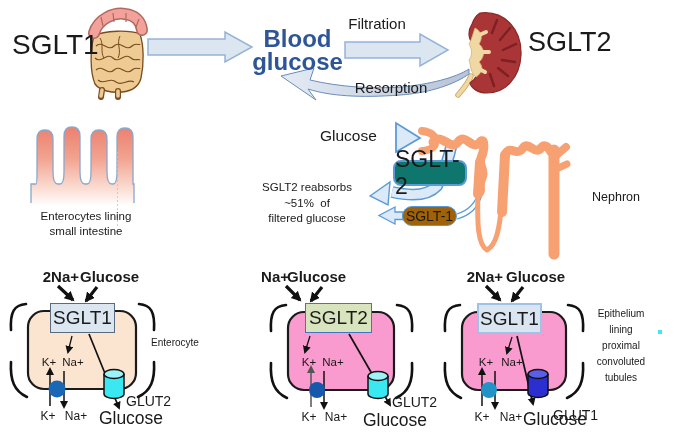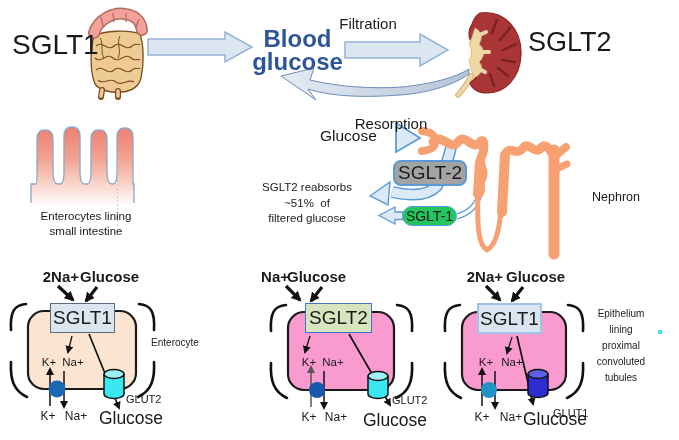--- a/index.html
+++ b/index.html
@@ -10,30 +10,30 @@
   .ctr{text-align:center;}
   .title-xl{font-size:28px;}
   .blood{font-size:24px;font-weight:bold;color:#2E5597;line-height:23px;}
   .flow{font-size:15px;}
   .sub{font-size:15px;}
   .cap{font-size:11.5px;line-height:15px;}
   .note{font-size:11.5px;line-height:15.5px;white-space:pre-wrap;text-align:center;}
   .midglu{font-size:15.5px;}
   .neph{font-size:12.5px;}
   .box{position:absolute;display:flex;align-items:center;justify-content:center;box-sizing:border-box;}
-  .box-mid{background:#a3a3a3;border:2px solid #5B9BD5;border-radius:8px;font-size:19px;text-align:center;}
-  .box-mid-sm{background:#22c55e;border:1.6px solid #5B9BD5;border-radius:10px;font-size:14px;}
+  .box-mid{background:#0f766e;border:2px solid #5B9BD5;border-radius:8px;font-size:23px;}
+  .box-mid-sm{background:#a16207;border:1.6px solid #5B9BD5;border-radius:10px;font-size:14px;}
   .box-cell{font-size:19px;}
   .b1{background:#DCE6F1;border:1.6px solid #5A6B7D;}
   .b2{background:#D8E4BD;border:1.6px solid #4472C4;}
   .b3{background:#DBE5F1;border:2px solid #9DC3E6;}
   .ion{font-size:15px;font-weight:600;text-align:right;}
   .kn{font-size:11.5px;text-align:center;}
   .knb{font-size:12px;text-align:center;}
-  .glut{font-size:11px;}
+  .glut{font-size:14px;}
   .glu-out{font-size:17.5px;text-align:center;}
   .side{font-size:10px;line-height:16px;text-align:center;}
 </style>
 </head>
 <body>
 
 <div id="canvas">
 
 <svg id="fig" viewBox="0 0 679 440" xmlns="http://www.w3.org/2000/svg">
   <defs>
@@ -181,22 +181,22 @@
       <ellipse cx="538" cy="374" rx="10" ry="4.5" fill="#5A5FE8" stroke="#111" stroke-width="1.5"></ellipse>
     </g>
   </g>
 
   <rect x="658" y="330" width="4" height="4" fill="#40E8EE"></rect>
 </svg>
 
 <div class="t title-xl" style="left:12px;top:29px;">SGLT1</div>
 <div class="t blood ctr" style="left:240px;top:27px;width:115px;">Blood
 glucose</div>
-<div class="t flow ctr" style="left:328px;top:15px;width:80px;">Filtration</div>
-<div class="t flow ctr" style="left:350px;top:79px;width:82px;margin-top:36px;">Resorption</div>
+<div class="t flow ctr" style="left:337px;top:15px;width:80px;">Filtration</div>
+<div class="t flow ctr" style="left:350px;top:79px;width:82px;">Resorption</div>
 <div class="t" style="left:528px;top:27px;font-size:27px;">SGLT2</div>
 
 <div class="t cap ctr" style="left:26px;top:209px;width:120px;">Enterocytes lining
 small intestine</div>
 <div class="t midglu" style="left:320px;top:127px;">Glucose</div>
 <div class="t note" style="left:252px;top:180px;width:110px;">SGLT2 reabsorbs
 ~51%  of
 filtered glucose</div>
 <div class="t neph" style="left:592px;top:190px;">Nephron</div>
 <div class="box box-mid" style="left:393px;top:160px;width:74px;height:26px;">SGLT-2</div>

